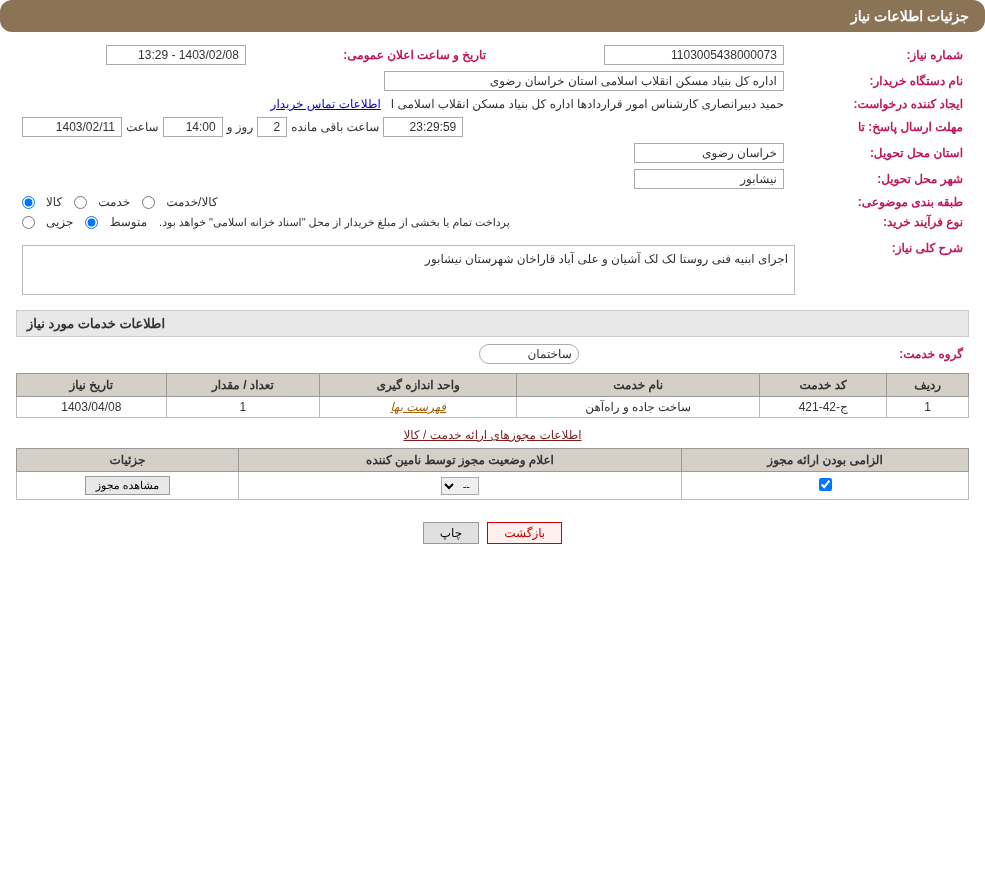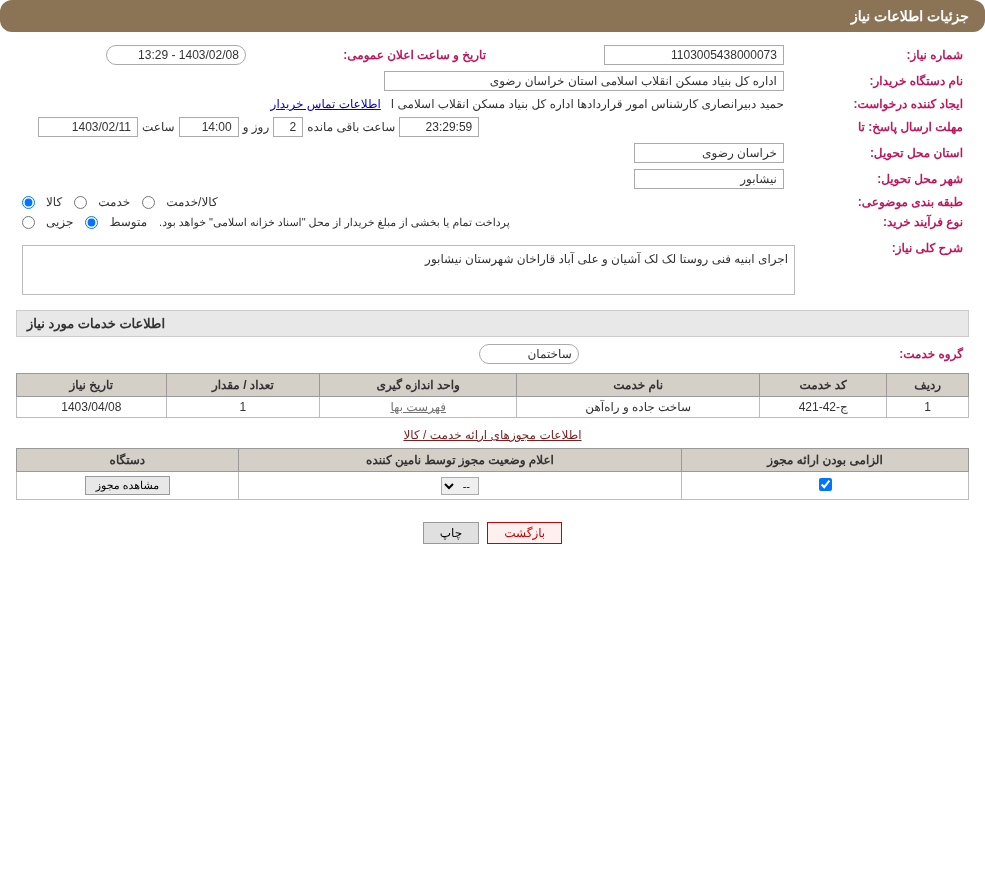--- a/index.html
+++ b/index.html
@@ -197,21 +197,21 @@
     <table class="info-table">
 
       <tbody>
           <tr>
         <td class="label-cell">شماره نیاز:</td>
         <td class="value-cell">
           <span class="input-box" style="min-width:180px;">1103005438000073</span>
         </td>
         <td class="label-cell">تاریخ و ساعت اعلان عمومی:</td>
         <td class="value-cell">
-          <span class="input-box" style="min-width:140px;border-radius:10px;">1403/02/08 - 13:29</span>
+          <span class="input-box" style="min-width:140px;">1403/02/08 - 13:29</span>
         </td>
       </tr>
 
       <tr>
         <td class="label-cell">نام دستگاه خریدار:</td>
         <td class="value-cell" colspan="3">
           <span class="input-box" style="min-width:400px;">اداره کل بنیاد مسکن انقلاب اسلامی استان خراسان رضوی</span>
         </td>
       </tr>
 
@@ -227,21 +227,21 @@
       <tr>
         <td class="label-cell">مهلت ارسال پاسخ: تا</td>
         <td class="value-cell" colspan="3">
           <div class="row-flex">
             <span class="input-box" style="min-width:80px;">23:29:59</span>
             <span>ساعت باقی مانده</span>
             <span class="input-box" style="min-width:30px;">2</span>
             <span>روز و</span>
             <span class="input-box" style="min-width:60px;">14:00</span>
             <span>ساعت</span>
-            <span class="input-box" style="min-width:100px;margin-left:16px;">1403/02/11</span>
+            <span class="input-box" style="min-width:100px;">1403/02/11</span>
           </div>
         </td>
       </tr>
 
       <tr>
         <td class="label-cell">استان محل تحویل:</td>
         <td class="value-cell" colspan="3">
           <span class="input-box" style="min-width:150px;">خراسان رضوی</span>
         </td>
       </tr>
@@ -325,36 +325,36 @@
           <th>واحد اندازه گیری</th>
           <th>تعداد / مقدار</th>
           <th>تاریخ نیاز</th>
         </tr>
       </thead>
       <tbody id="services-tbody">
       <tr>
         <td>1</td>
         <td>ج-42-421</td>
         <td>ساخت جاده و راه‌آهن</td>
-        <td><span style="color:#737373;text-decoration:underline;cursor:pointer;">فهرست بها</span></td>
+        <td><span style="color:#a16207;text-decoration:underline;cursor:pointer;font-style:italic;">فهرست بها</span></td>
         <td>1</td>
         <td>1403/04/08</td>
       </tr>
         </tbody>
     </table>
 
 
     <div class="separator-link">اطلاعات مجوزهای ارائه خدمت / کالا</div>
 
     <table class="permit-table">
       <thead>
         <tr>
           <th>الزامی بودن ارائه مجوز</th>
           <th>اعلام وضعیت مجوز توسط نامین کننده</th>
-          <th>دستگاه</th>
+          <th>جزئیات</th>
         </tr>
       </thead>
       <tbody id="permits-tbody">
       <tr>
         <td>
           <input type="checkbox" checked="" style="pointer-events: none;">
         </td>
         <td>
           <select class="small-select">
             <option>--</option>

